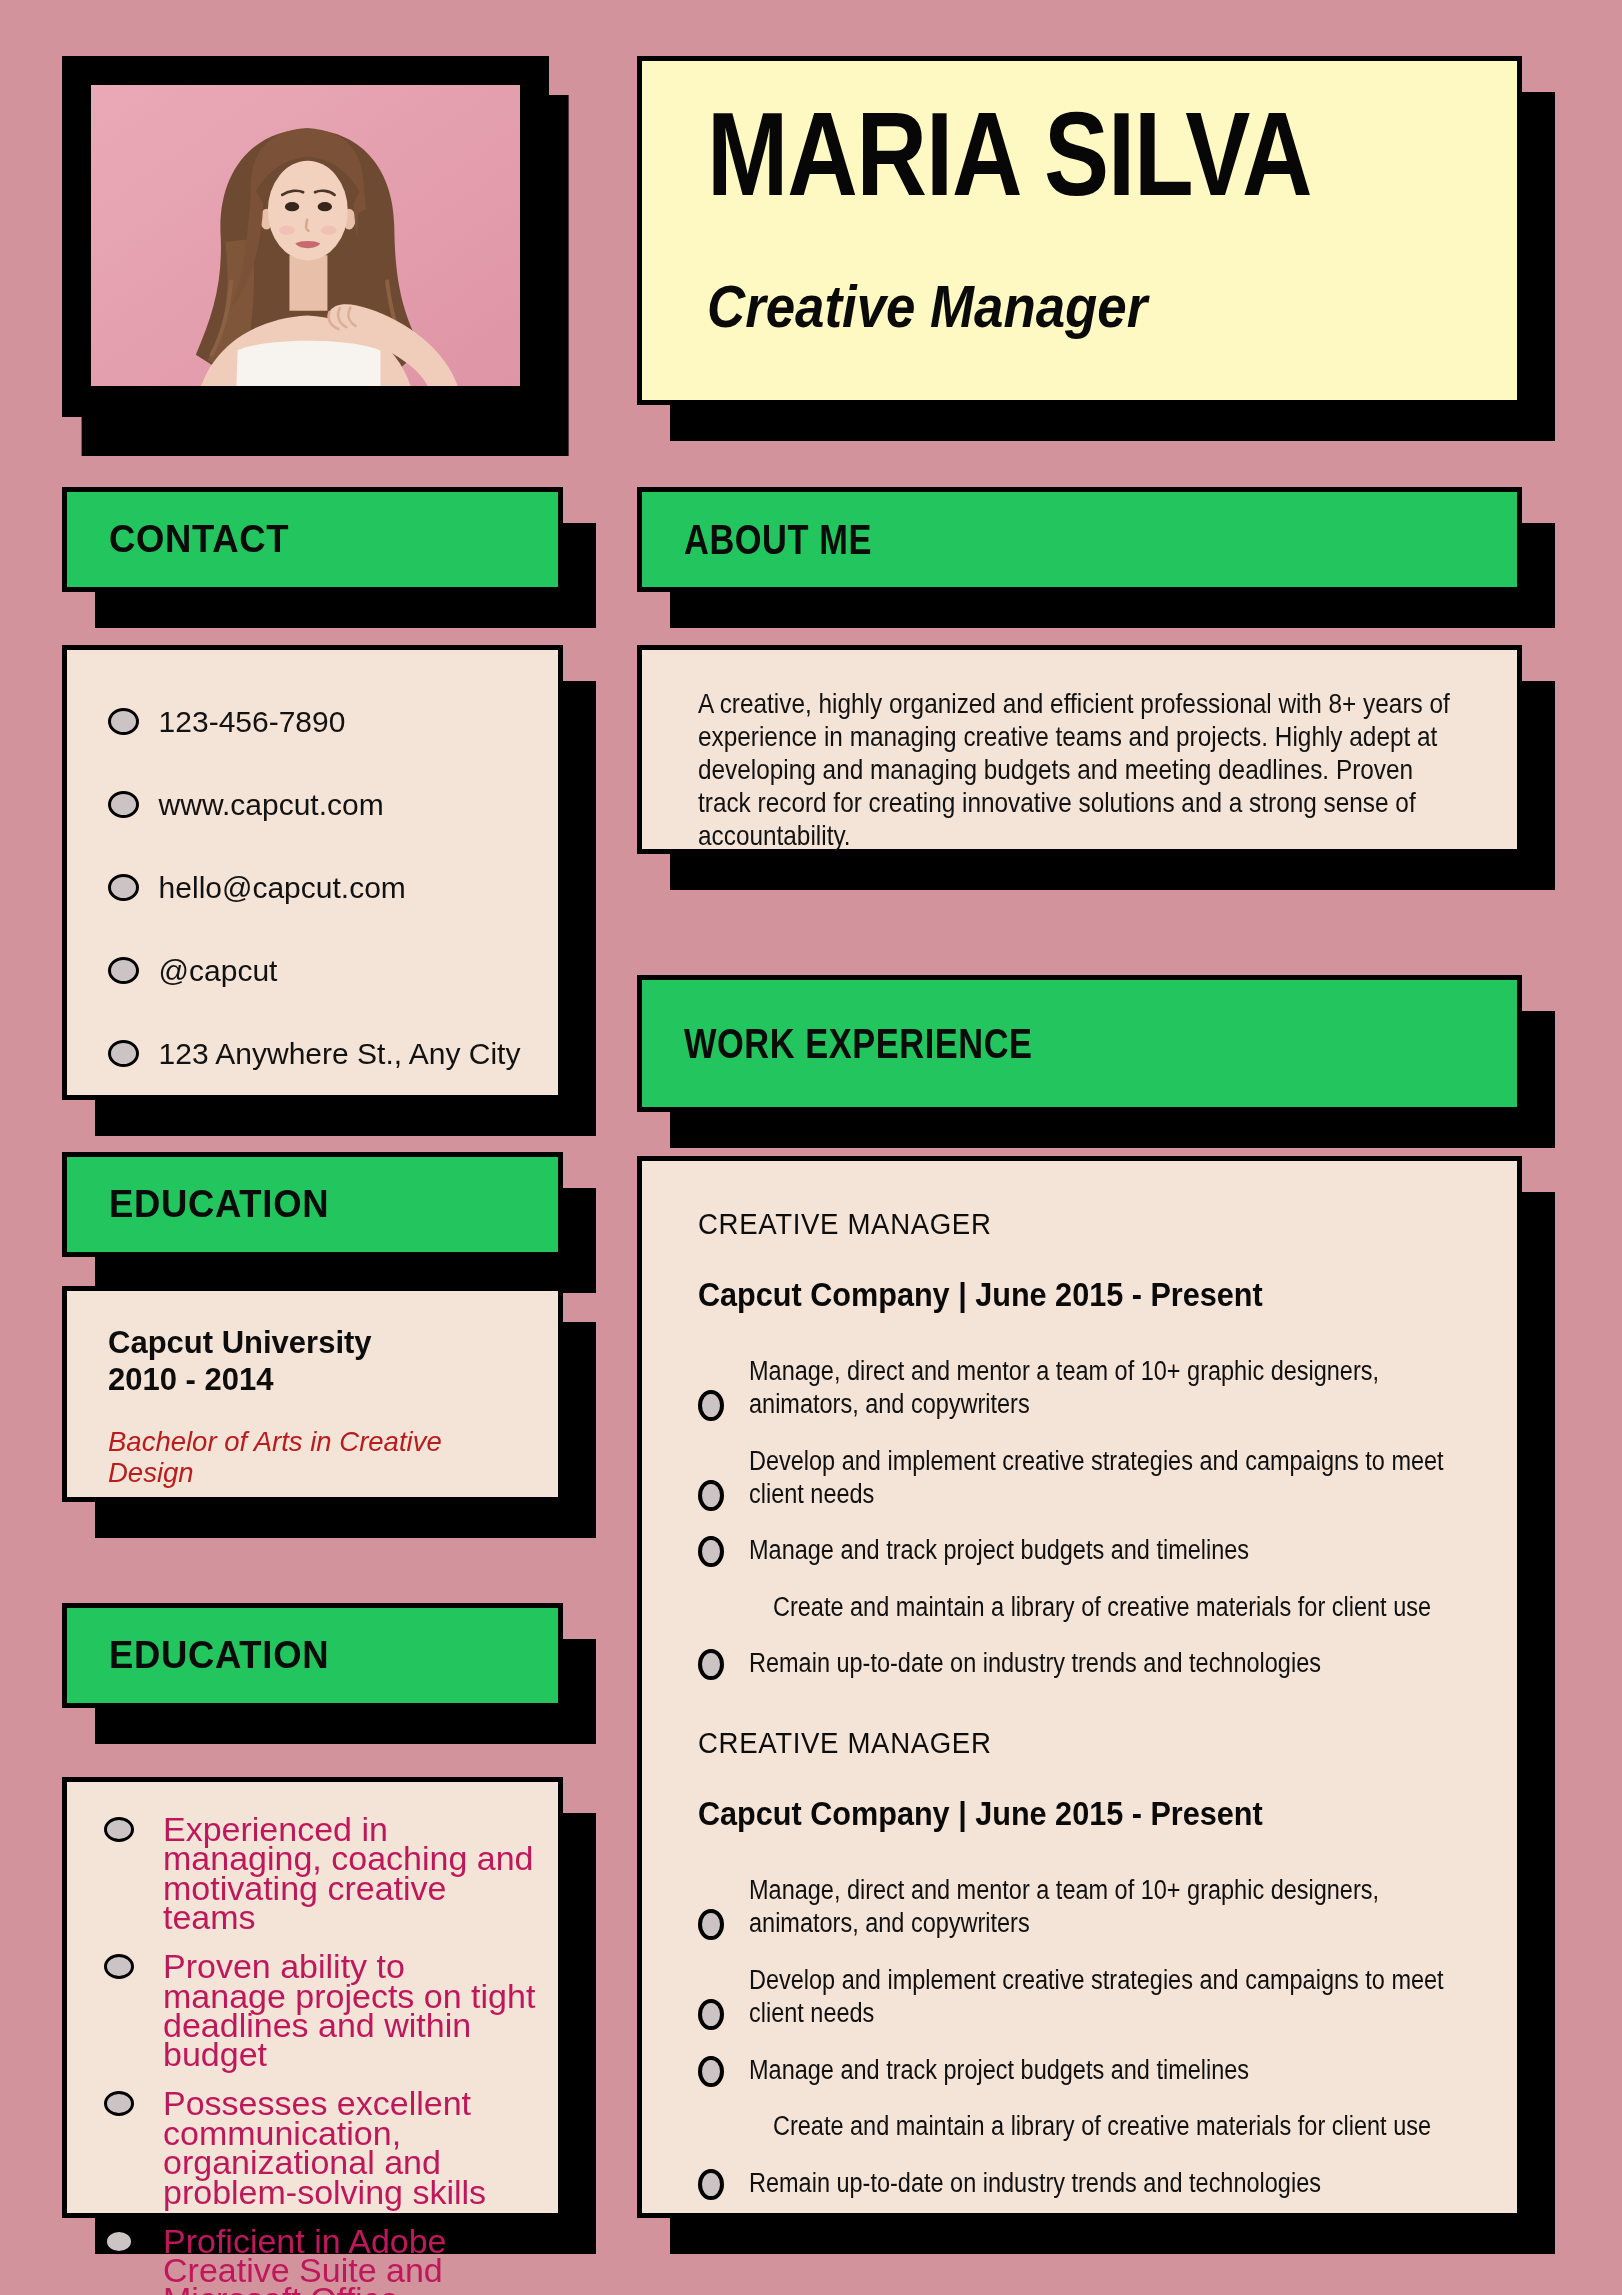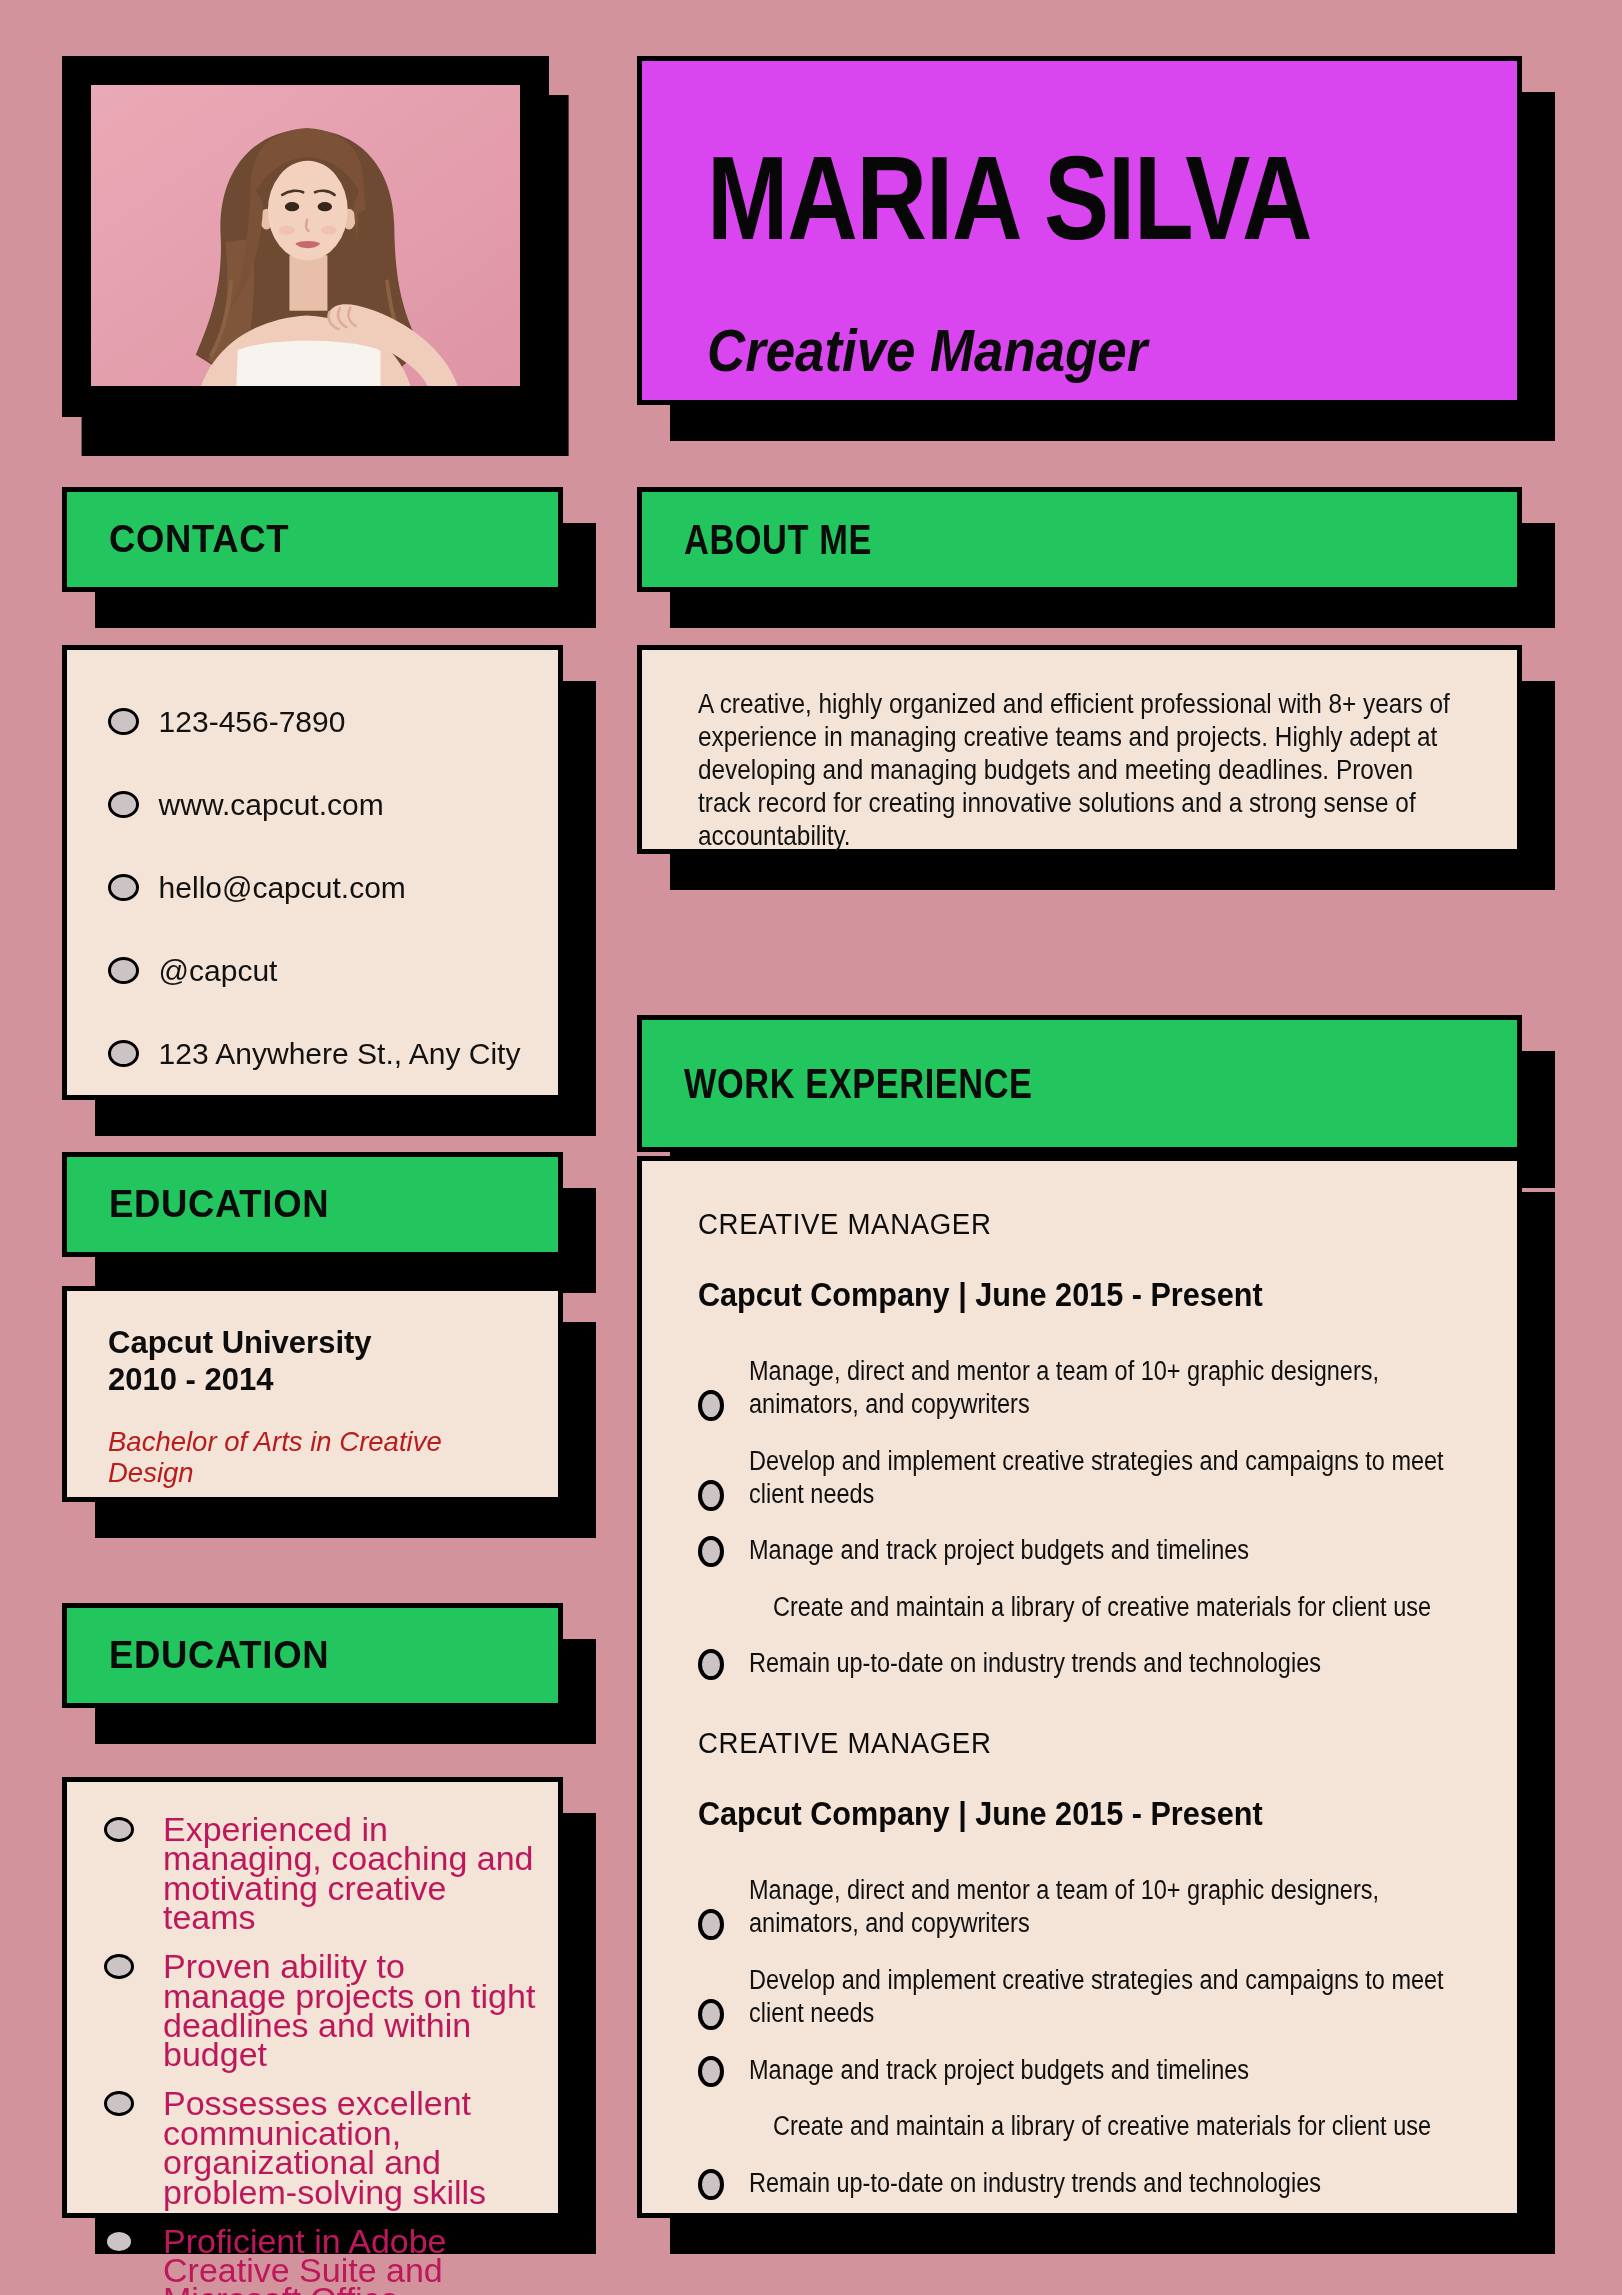--- a/index.html
+++ b/index.html
@@ -41,23 +41,23 @@
   #photo-frame{
     position:absolute;left:62px;top:56px;width:487px;height:361px;
     background:#000;box-shadow:19.6px 39px 0 #000;
   }
   #photo-frame .inner{position:absolute;left:29.4px;top:29.4px;width:429px;height:301px;overflow:hidden;}
   #photo-frame svg{display:block;}
 
   
   #name-box{
     position:absolute;left:637px;top:56px;width:885px;height:349px;
-    box-sizing:border-box;border:5.9px solid #000;background:#d946ef;
+    box-sizing:border-box;border:5.9px solid #000;background:#fef9c3;
     box-shadow:33px 36px 0 #000;
-    padding:76px 26px 0 65px;
+    padding:32px 26px 0 65px;
   }
   #name-box .name{
     font-size:119px;font-weight:800;line-height:121px;color:#070707;
     letter-spacing:-1.3px;transform:scaleX(0.82);
   }
   #name-box .role{
     margin-top:60px;
     font-size:60px;font-weight:700;font-style:italic;line-height:65px;color:#0a0a0a;
     transform:scaleX(0.88);
   }
@@ -104,21 +104,21 @@
   .w-row .dot{width:25.5px;height:31px;margin-top:1.3px;border-width:4.6px;}
   .w-row .body{margin-left:25px;flex:1;overflow:visible;}
   .w-row .txt{font-size:27px;line-height:33px;color:#101010;}
   .w-row.noicon{padding-left:50px;}
 
   
   #contact-hdr{left:62px;top:487px;width:501px;height:105px;}
   #about-hdr{left:637px;top:487px;width:885px;height:105px;}
   #edu1-hdr{left:62px;top:1152px;width:501px;height:105px;}
   #edu2-hdr{left:62px;top:1603px;width:501px;height:105px;}
-  #work-hdr{left:637px;top:975px;width:885px;height:137px;margin-top:40px;}
+  #work-hdr{left:637px;top:975px;width:885px;height:137px;}
 </style>
 </head>
 <body>
 
 <div id="page">
 
   <div id="photo-frame">
     <div class="inner">
       <svg width="429" height="301" viewBox="0 0 655 460" preserveAspectRatio="xMidYMid slice">
         <defs>

